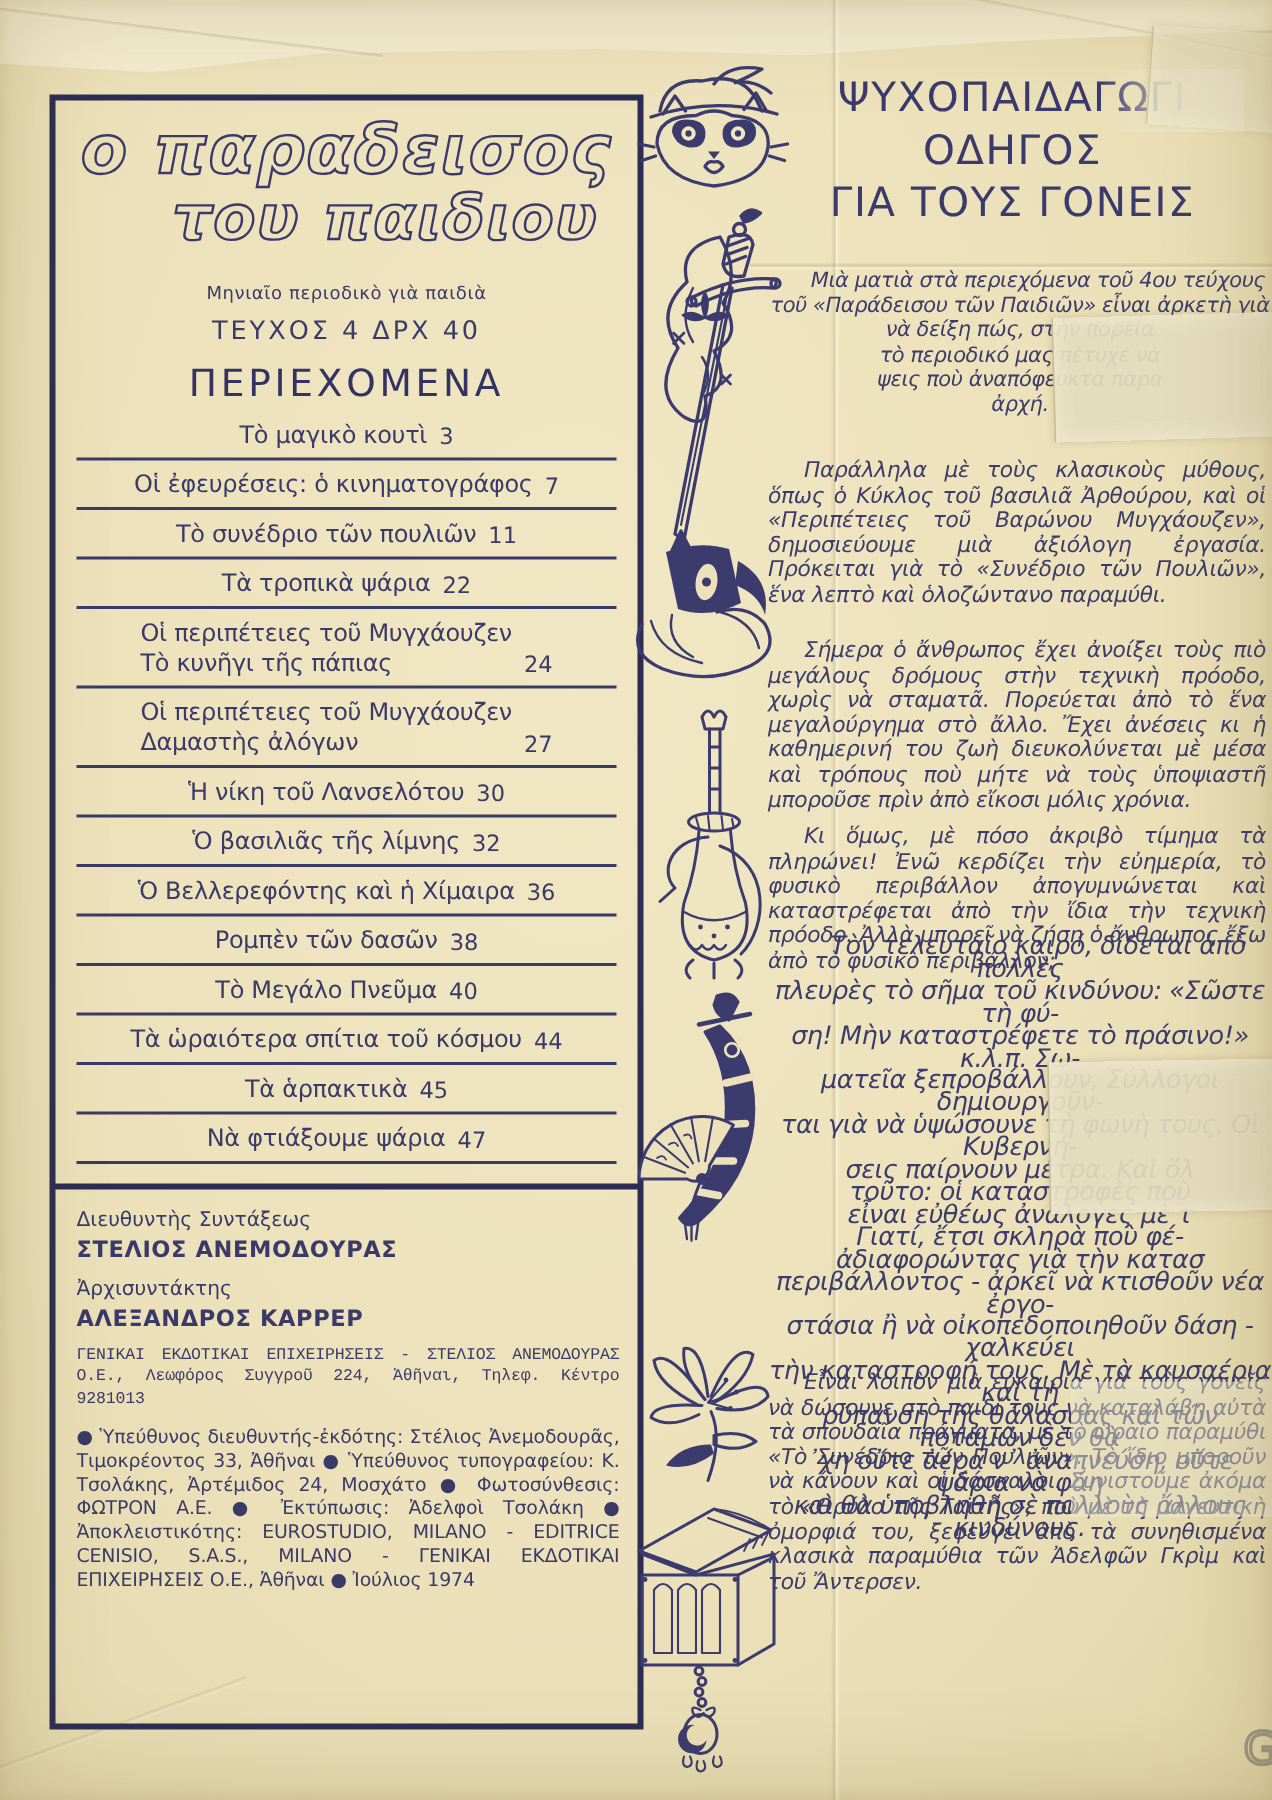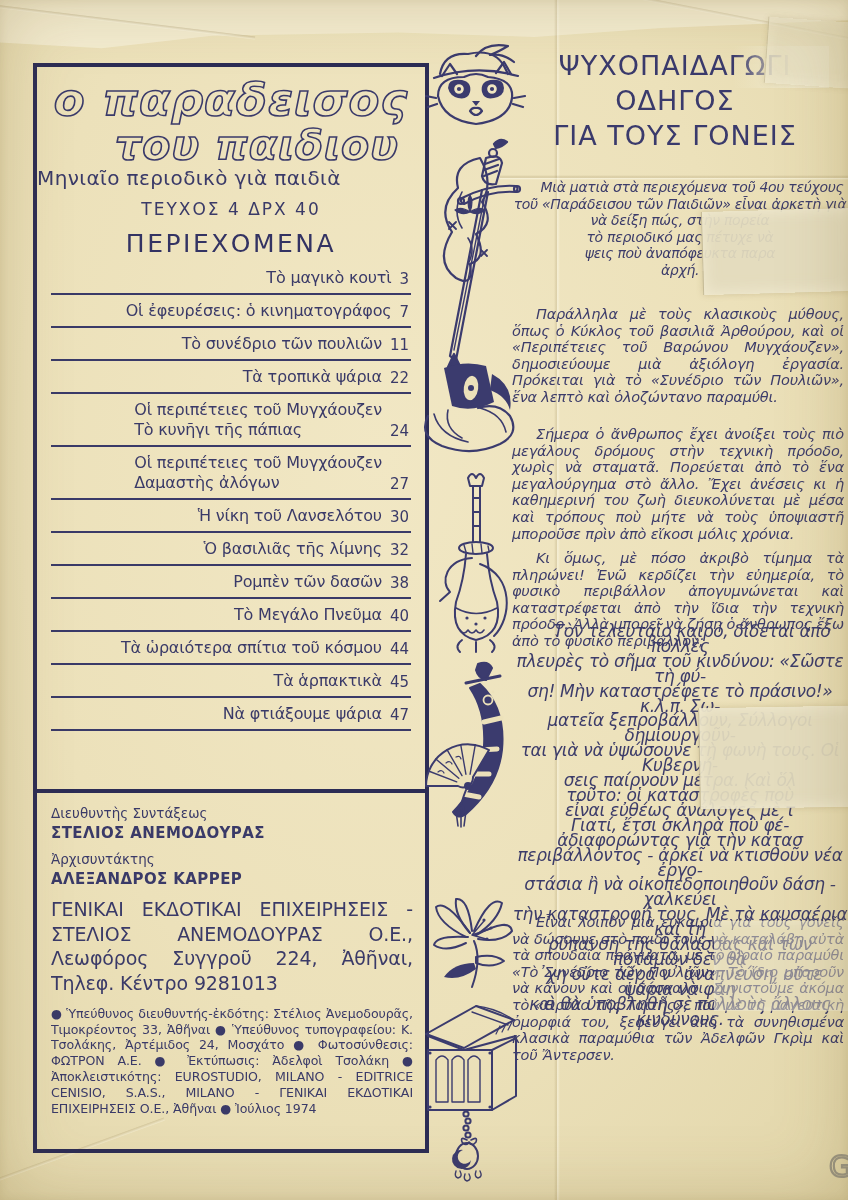--- a/index.html
+++ b/index.html
@@ -28,33 +28,33 @@
 
   
   .left-box{left:33px;top:63px;width:388px;height:1082px;border:4px solid #2c2c55;}
   .logo{margin-top:10px;text-align:center;line-height:1.04;}
   .outline-text{font-style:italic;font-weight:700;color:#3a3a6a;letter-spacing:1px;}
   @supports (-webkit-text-stroke: 1px black){
     .outline-text{color:transparent;-webkit-text-stroke:1.6px #3a3a6a;}
   }
   .logo-l1{font-size:45px;}
   .logo-l2{font-size:41px;transform:translateX(26px);}
-  .subtitle{text-align:left;font-size:20px;margin-top:0;letter-spacing:.4px;}
+  .subtitle{text-align:center;font-size:12px;margin-top:22px;letter-spacing:.4px;}
   .issue{text-align:center;font-size:17px;margin-top:9px;letter-spacing:2px;}
   .toc-heading{text-align:center;font-size:25px;margin-top:10px;letter-spacing:2.5px;color:#333363;}
   .toc{margin:4px 14px 0 14px;}
-  .toc-row{display:flex;justify-content:flex-end;align-items:flex-end;
+  .toc-row{display:flex;justify-content:center;align-items:flex-end;
     border-bottom:2px solid #3a3a68;padding:6px 2px 5px 2px;font-size:16px;}
   .toc-title{white-space:pre-line;line-height:1.25;letter-spacing:-.2px;}
   .toc-page{font-size:15px;padding-left:8px;}
   .pub-divider{position:absolute;left:-1px;right:-1px;top:722px;border-top:4px solid #2c2c55;}
   .publisher{position:absolute;left:14px;right:12px;top:734px;bottom:4px;overflow:hidden;}
   .pub-role{font-size:13.5px;margin:4px 0 3px;}
   .pub-name{font-size:15px;font-weight:bold;letter-spacing:.4px;margin:0 0 9px;}
-  .pub-company{font-size:19px;line-height:1.3;text-align:justify;margin:4px 0 10px;letter-spacing:-.1px;}
+  .pub-company{font-size:11px;line-height:1.3;text-align:justify;margin:4px 0 10px;letter-spacing:-.1px;font-family:Liberation Mono, monospace;}
   .pub-credits{font-size:12.6px;line-height:1.26;text-align:justify;margin-bottom:9px;letter-spacing:-.1px;}
   .pub-subs{font-size:12.6px;line-height:1.26;text-align:justify;letter-spacing:-.1px;}
 
   
   .illo{pointer-events:none;}
 
   
   .art-heading{left:505px;top:48px;width:340px;text-align:center;font-size:27px;
     line-height:1.3;letter-spacing:1px;color:#3a3a6c;}
   .para{left:512px;width:332px;font-style:italic;font-size:14.5px;line-height:16.6px;
@@ -134,20 +134,24 @@
 Δαμαστὴς ἀλόγων</div>
           <div class="toc-page">27</div>
         </div>
       <div class="toc-row">
           <div class="toc-title">Ἡ νίκη τοῦ Λανσελότου</div>
           <div class="toc-page">30</div>
         </div>
       <div class="toc-row">
           <div class="toc-title">Ὁ βασιλιᾶς τῆς λίμνης</div>
           <div class="toc-page">32</div>
+        </div>
+      <div class="toc-row">
+          <div class="toc-title">Ὁ Βελλερεφόντης καὶ ἡ Χίμαιρα</div>
+          <div class="toc-page">36</div>
         </div>
       <div class="toc-row">
           <div class="toc-title">Ρομπὲν τῶν δασῶν</div>
           <div class="toc-page">38</div>
         </div>
       <div class="toc-row">
           <div class="toc-title">Τὸ Μεγάλο Πνεῦμα</div>
           <div class="toc-page">40</div>
         </div>
       <div class="toc-row">

